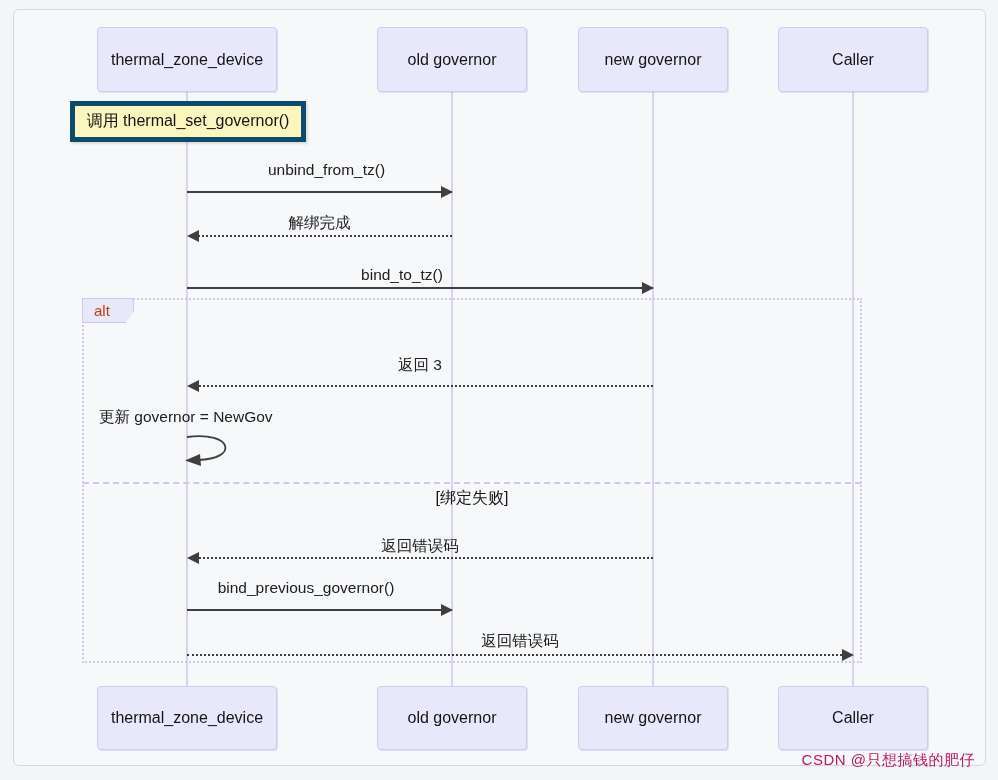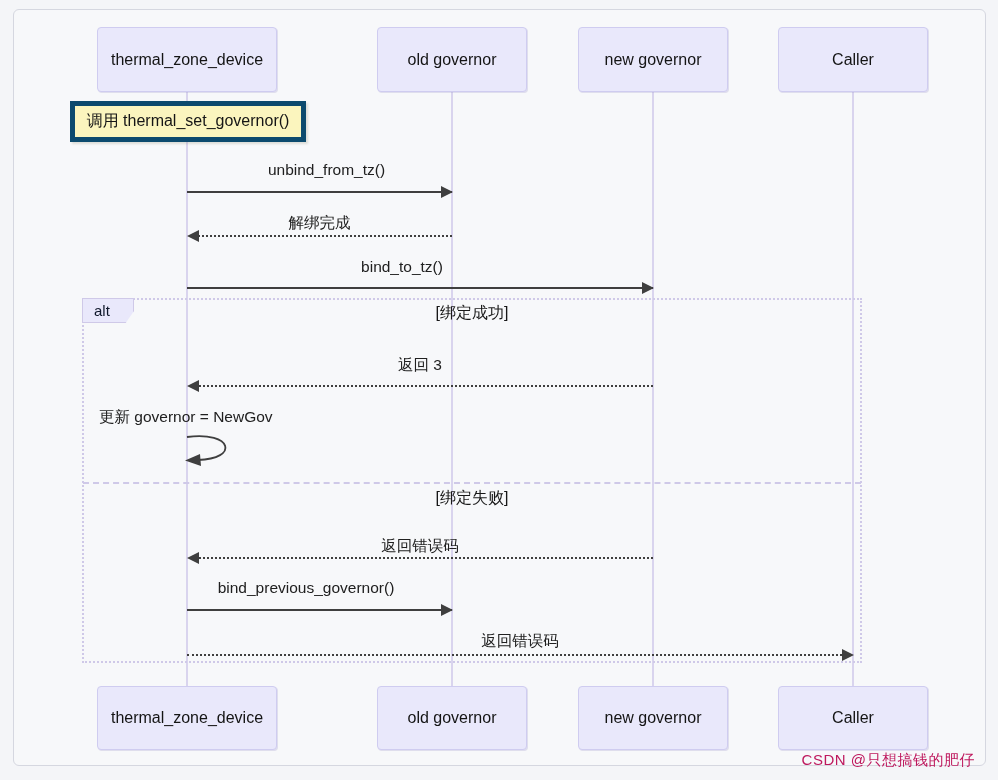--- a/index.html
+++ b/index.html
@@ -66,21 +66,21 @@
 
   .alt-frame {
     position: absolute; left: 82px; top: 298px; width: 780px; height: 365px;
     border: 2px dotted #cfc9e8;
   }
   .alt-tab {
     position: absolute; left: 82px; top: 298px; width: 52px; height: 25px;
     background: #e9e8fb;
     border: 1px solid #cfc9e8;
     clip-path: polygon(0 0, 100% 0, 100% 52%, 84% 100%, 0 100%);
-    font-size: 15px; color: #0f172a;
+    font-size: 15px; color: #c2410c;
     display: flex; align-items: center; padding-left: 11px;
   }
   .alt-cond {
     position: absolute; left: 82px; width: 780px; text-align: center;
     font-size: 16px; color: #181818; white-space: nowrap;
   }
   .alt-divider {
     position: absolute; left: 83px; top: 482px; width: 778px; height: 0;
     border-top: 2px dashed #cfc9e8;
   }
@@ -122,29 +122,28 @@
   </div>
 
   <div class="msg-label" style="left:194px;top:161px;width:265px">unbind_from_tz()</div>
   <div class="line solid" style="left:187px;top:191px;width:265px"></div>
   <div class="arrow-r" style="left:441px;top:186px"></div>
 
   <div class="msg-label" style="left:187px;top:213px;width:265px">解绑完成</div>
   <div class="line dashed" style="left:190px;top:235px;width:262px"></div>
   <div class="arrow-l" style="left:187px;top:230px"></div>
 
-  <div class="msg-label" style="left:187px;top:258px;width:430px">bind_to_tz()</div>
+  <div class="msg-label" style="left:187px;top:266px;width:430px">bind_to_tz()</div>
   <div class="line solid" style="left:187px;top:287px;width:466px"></div>
   <div class="arrow-r" style="left:642px;top:282px"></div>
 
   <div class="alt-frame"></div>
   <div class="alt-tab">
     <span>alt</span>
   </div>
-  <div class="alt-cond" style="top:303px">[绑定成功]</div>
   <div class="alt-divider"></div>
   <div class="alt-cond" style="top:488px">[绑定失败]</div>
 
   <div class="msg-label" style="left:187px;top:355px;width:466px">返回 3</div>
   <div class="line dashed" style="left:190px;top:385px;width:463px"></div>
   <div class="arrow-l" style="left:187px;top:380px"></div>
 
   <div class="msg-label left-align" style="left:99px;top:407px;width:300px">更新 governor = NewGov</div>
   <svg class="selfloop" width="58" height="36" viewBox="0 0 58 36">
     <path d="M4 5 C 50 -1, 56 27, 15 28" stroke="#3f3f3f" stroke-width="1.8" fill="none"></path>

